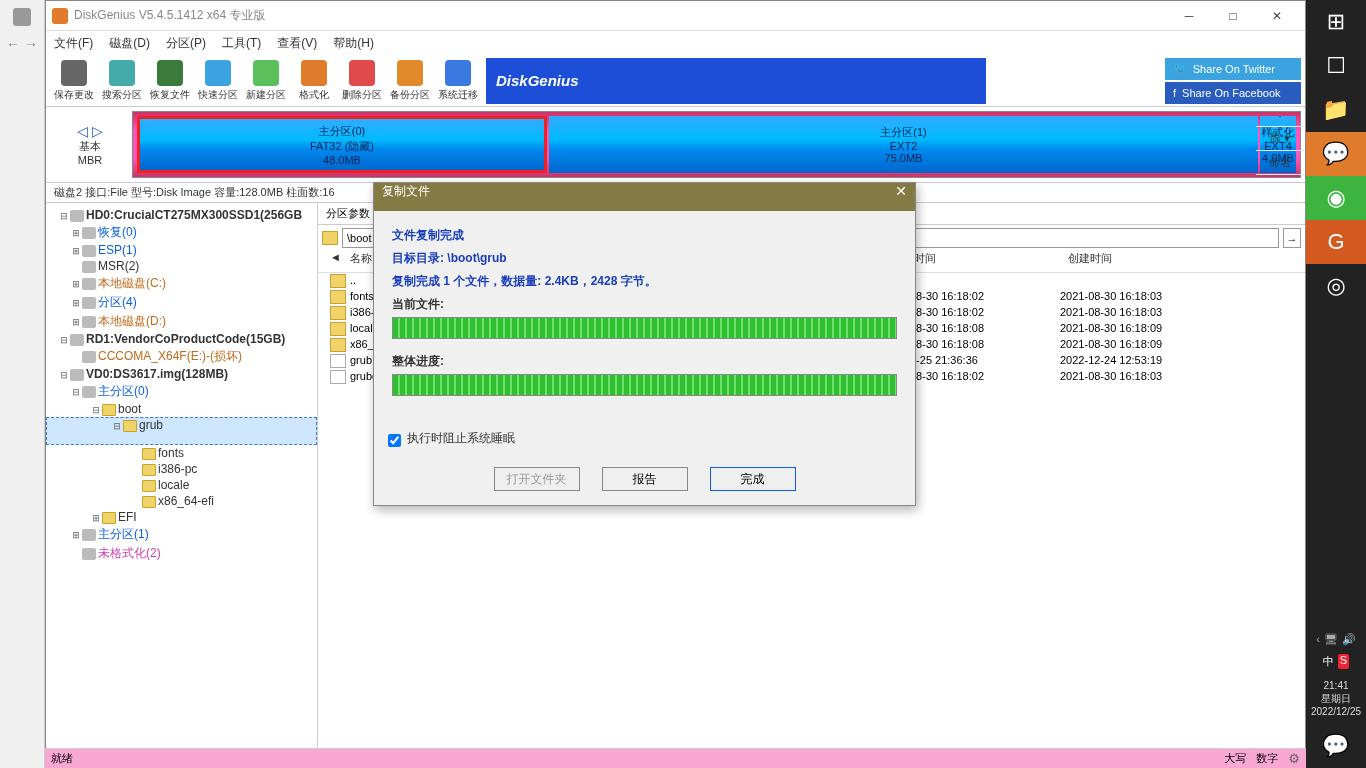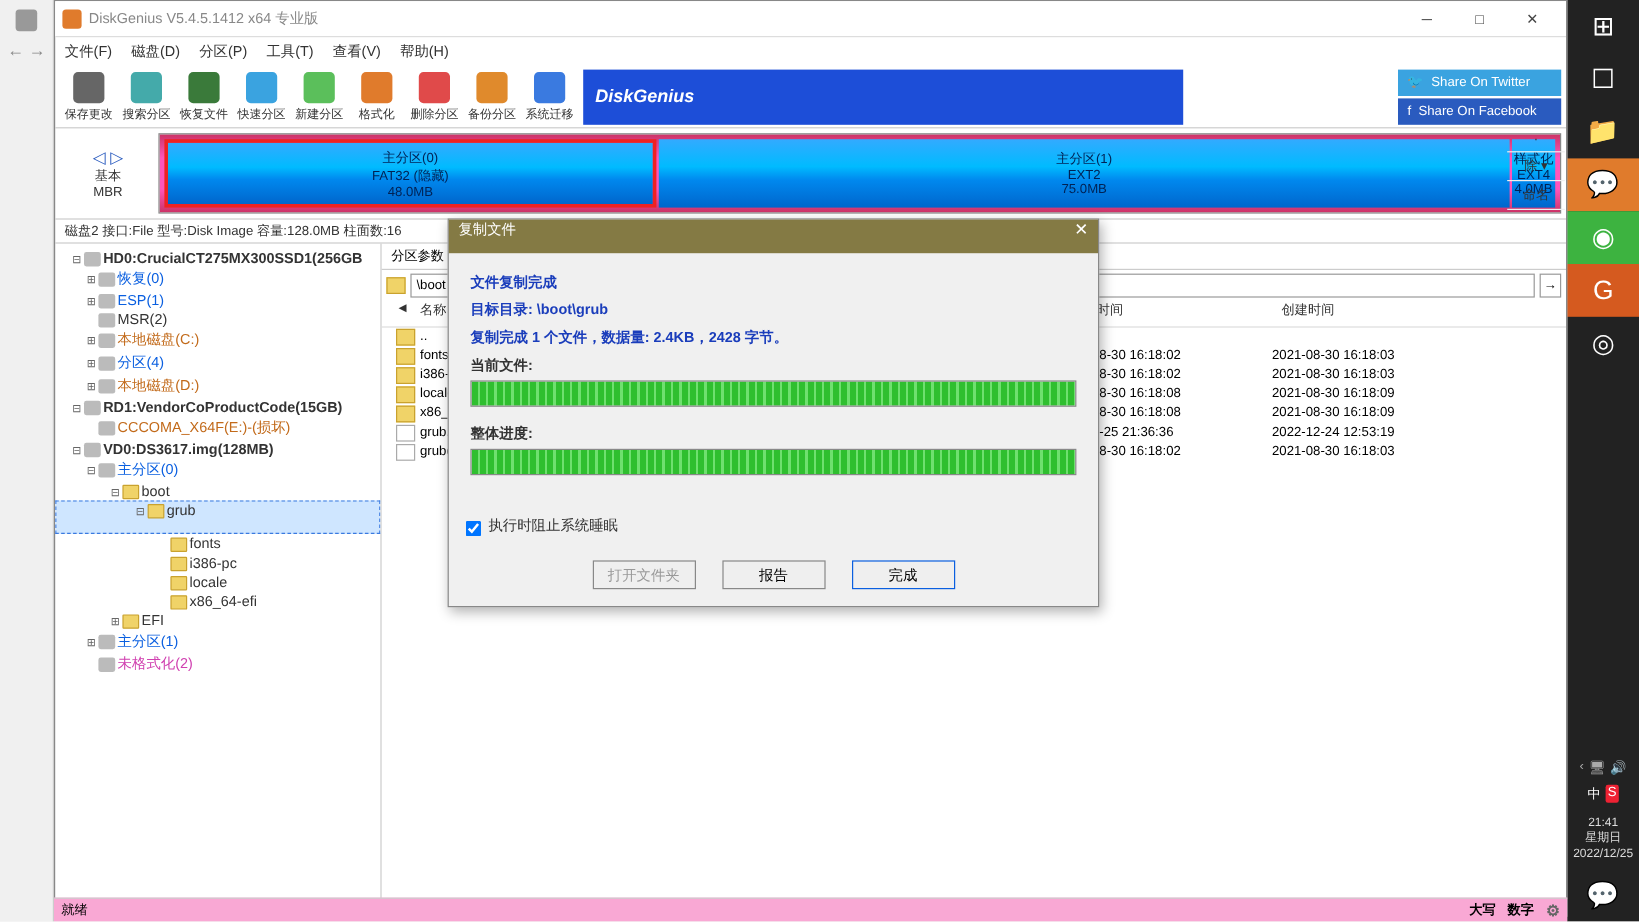--- a/index.html
+++ b/index.html
@@ -75,21 +75,21 @@
 .filelist .row .ic { width:16px; height:14px; background:#f0d368; border:1px solid #c9a22e; margin-right:4px;}
 .filelist .row .ic.file { background:#fff; border:1px solid #aaa;}
 .filelist .row .fname{width:560px; overflow:hidden;} .filelist .row .fmod{width:150px;} .filelist .row .fcre{width:150px;}
 
 
 .rgutter { position:absolute; left:1256px; top:106px; width:48px; font-size:11px; color:#333;}
 .rgutter div{padding:4px 2px; border-bottom:1px solid #eee; text-align:center;}
 
 .bottombar { position:absolute; left:45px; bottom:0; width:1261px; height:20px; border-top:1px solid #ccc; font-size:11px; display:flex; align-items:center; padding:0 6px; background:#f9a8d4;gap:36px;}
 .bottombar .ready { }
-.bottombar .right { margin-left:auto; display:flex; gap:10px; align-items:center;font-weight:bold;}
+.bottombar .right { margin-left:auto; display:flex; gap:10px; align-items:center;}
 .bottombar .gear { font-size:13px; color:#666;}
 
 
 .dialog { position:absolute; left:373px; top:182px; width:543px; background:#f0f0f0; border:1px solid #888; box-shadow:2px 4px 10px rgba(0,0,0,0.3);}
 .dialog .dtitle { height:28px; background:#847a44; color:#fff; display:flex; align-items:flex-start; padding:0 8px; font-size:12px;}
 .dialog .dtitle .dclose { margin-left:auto; font-size:14px;}
 .dialog .dbody { padding:10px 18px; font-size:12px; color:#1a3dbb;}
 .dialog .dbody .line { margin:6px 0;}
 .dialog .dbody .bold { font-weight:bold;}
 .dialog .prog { margin:6px 0 14px;font-weight:bold;}

